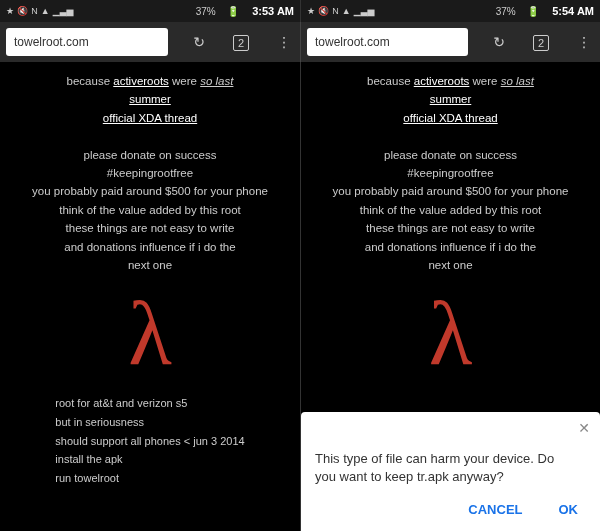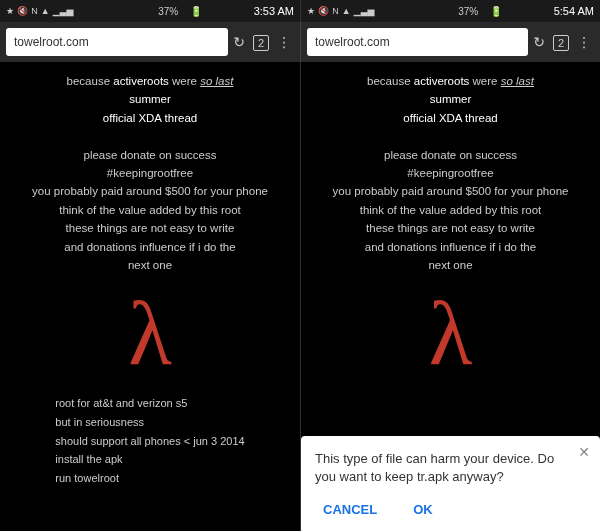--- a/index.html
+++ b/index.html
@@ -42,40 +42,39 @@
       gap: 12px;
       font-size: 10px;
       color: #ccc;
     }
     .status-icon {
       font-size: 9px;
       color: #ccc;
     }
     .status-time {
       font-size: 11px;
-      font-weight: normal;
+      font-weight: bold;
       color: #fff;
-      margin-left: 39px;
     }
 
     
     .address-bars {
       display: flex;
       width: 100%;
       height: 40px;
       background: #2a2a2a;
     }
     .address-bar {
       width: 300px;
       height: 40px;
       background: #2a2a2a;
       display: flex;
       align-items: center;
       padding: 0 6px;
-      gap: 2px;
+      gap: 22px;
     }
     .address-bar + .address-bar {
       border-left: 1px solid #444;
     }
     .url-box {
       flex: 1;
       background: #fff;
       border-radius: 3px;
       height: 28px;
       display: flex;
@@ -114,20 +113,21 @@
     
     .page-text {
       color: #ccc;
       font-size: 11.5px;
       text-align: center;
       line-height: 1.6;
       width: 100%;
     }
     .page-text a, .link-style {
       color: #fff;
+      text-decoration: underline;
     }
     .page-text .highlight {
       font-style: italic;
       text-decoration: underline;
     }
 
     
     .lambda-container {
       margin: 15px auto;
       display: flex;
@@ -168,23 +168,25 @@
       color: #888;
       font-size: 14px;
       cursor: pointer;
     }
     .dialog-title {
       font-size: 13px;
       color: #333;
       line-height: 1.4;
       margin-bottom: 12px;
       padding-right: 14px;
+      margin-top: 24px;
     }
     .dialog-actions {
       display: flex;
+      justify-content: flex-end;
       gap: 20px;
     }
     .dialog-btn {
       font-size: 13px;
       font-weight: bold;
       cursor: pointer;
       padding: 4px 8px;
       color: #1a73e8;
       background: none;
       border: none;

